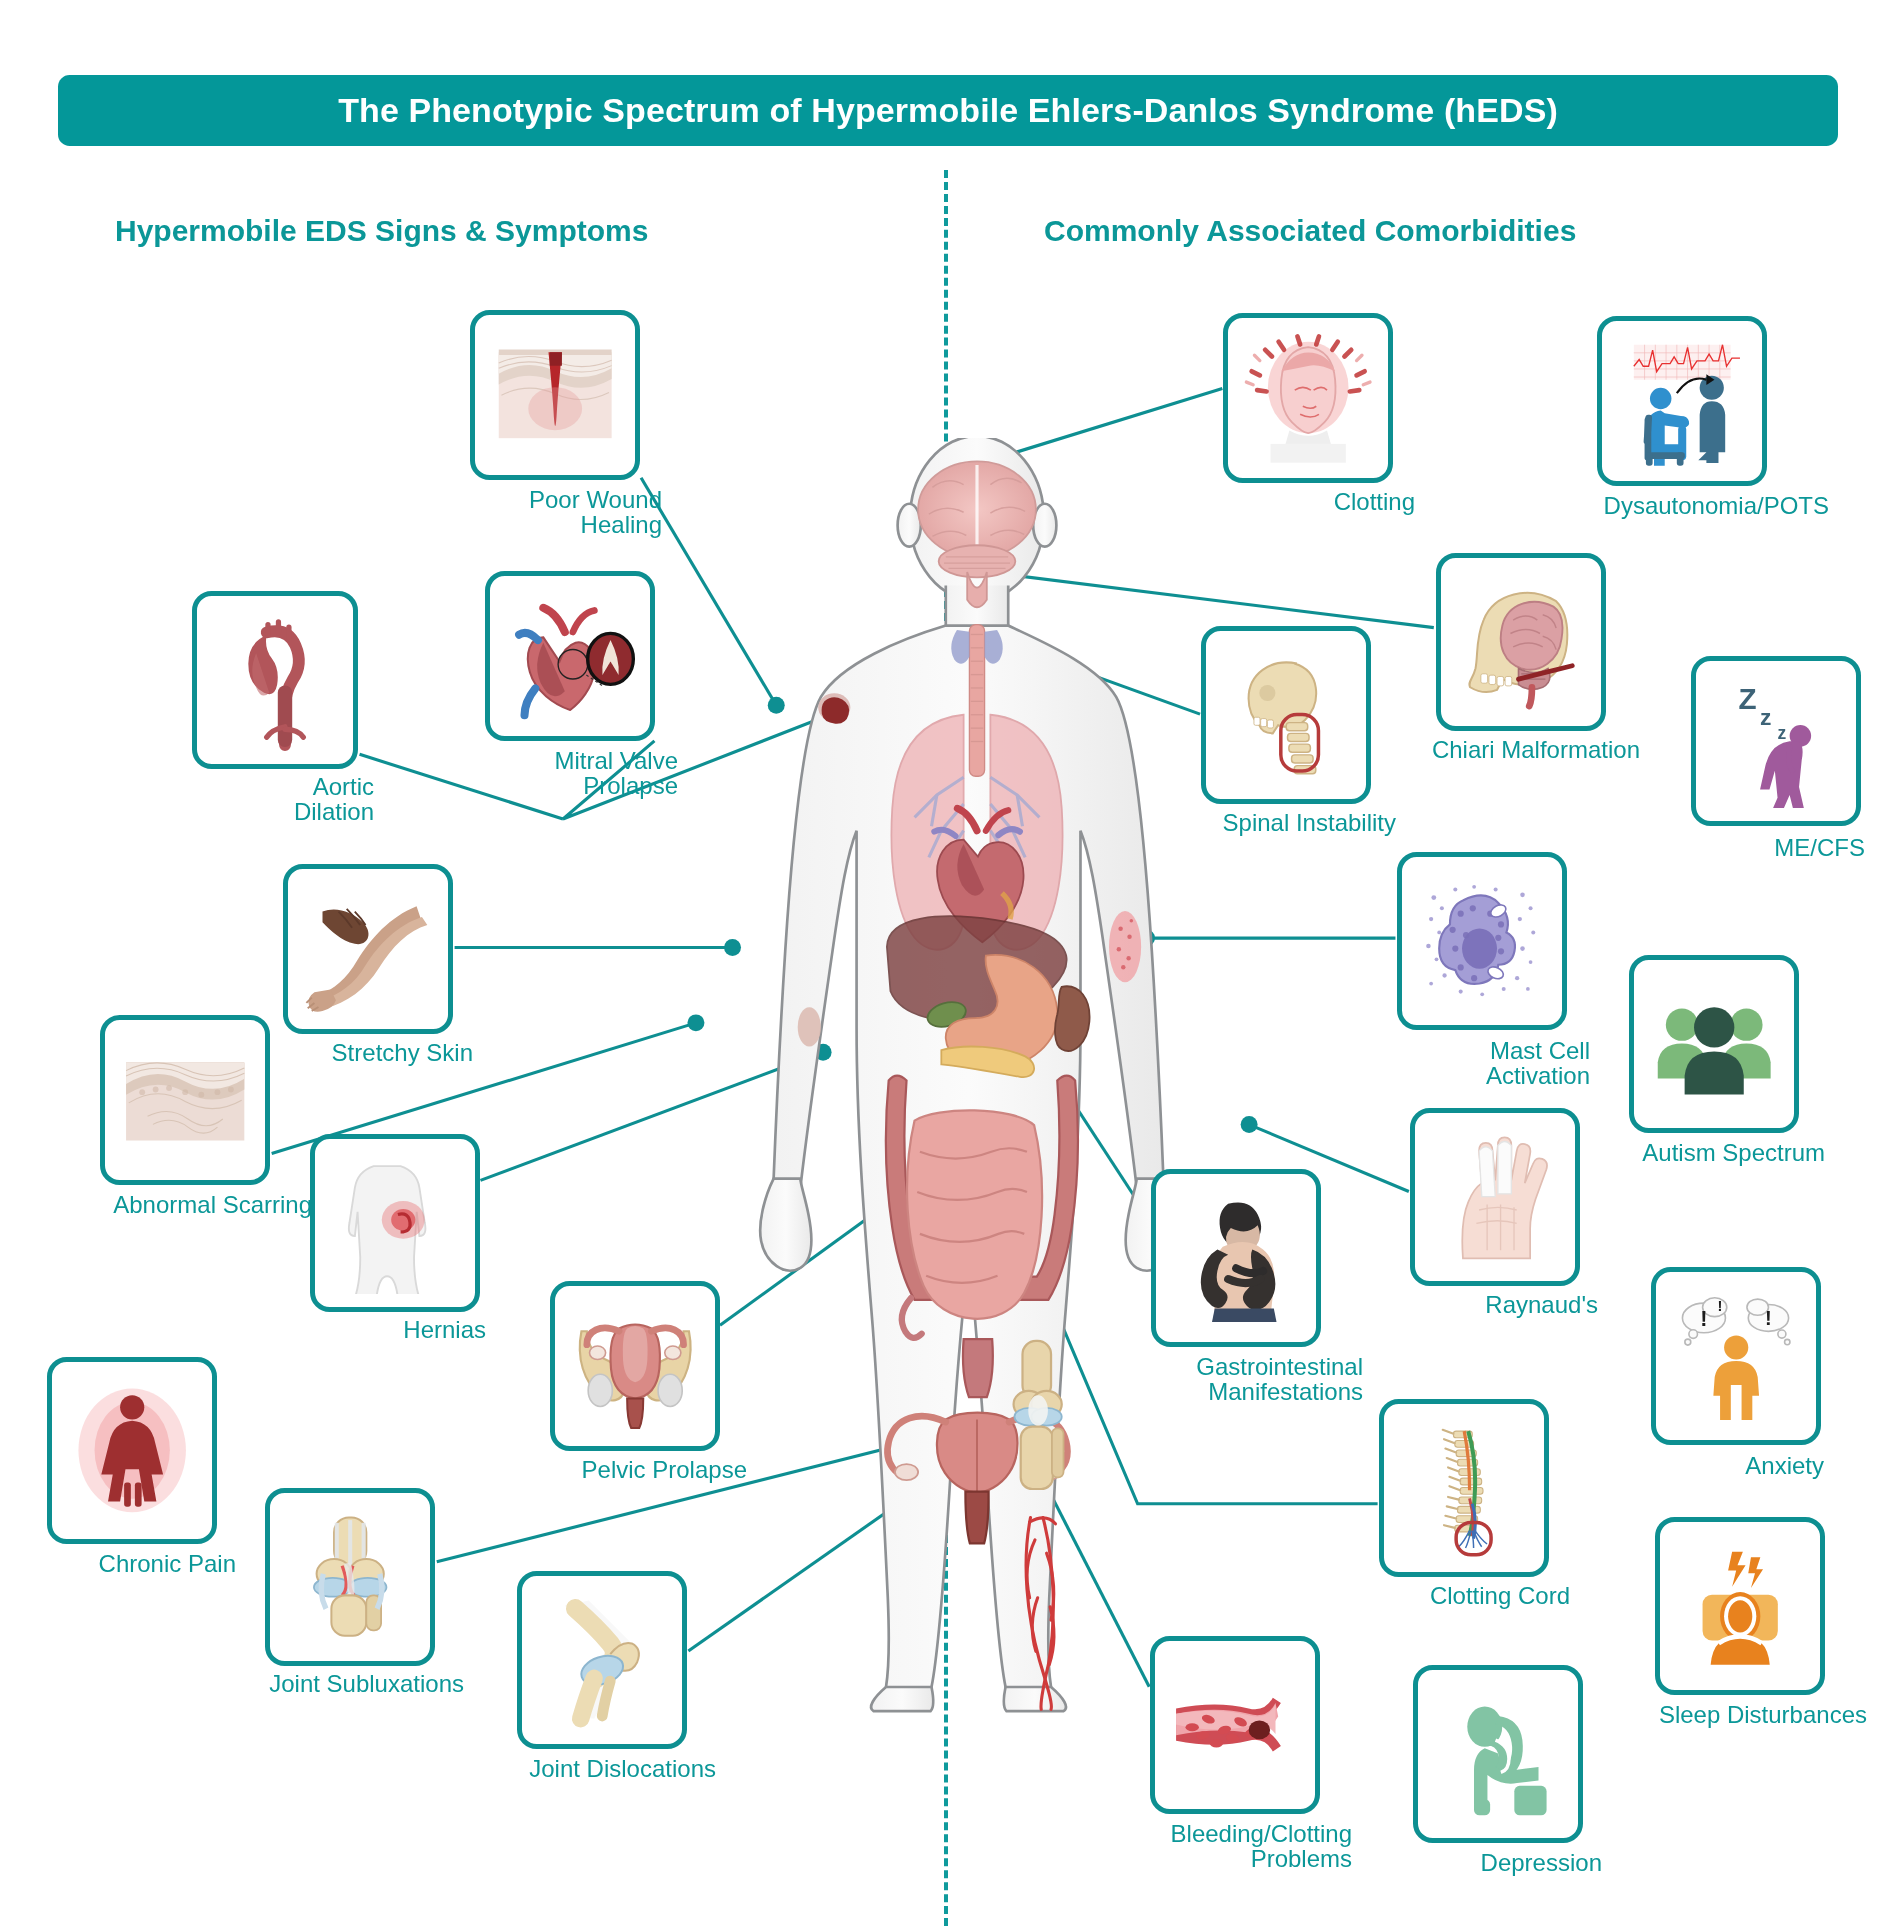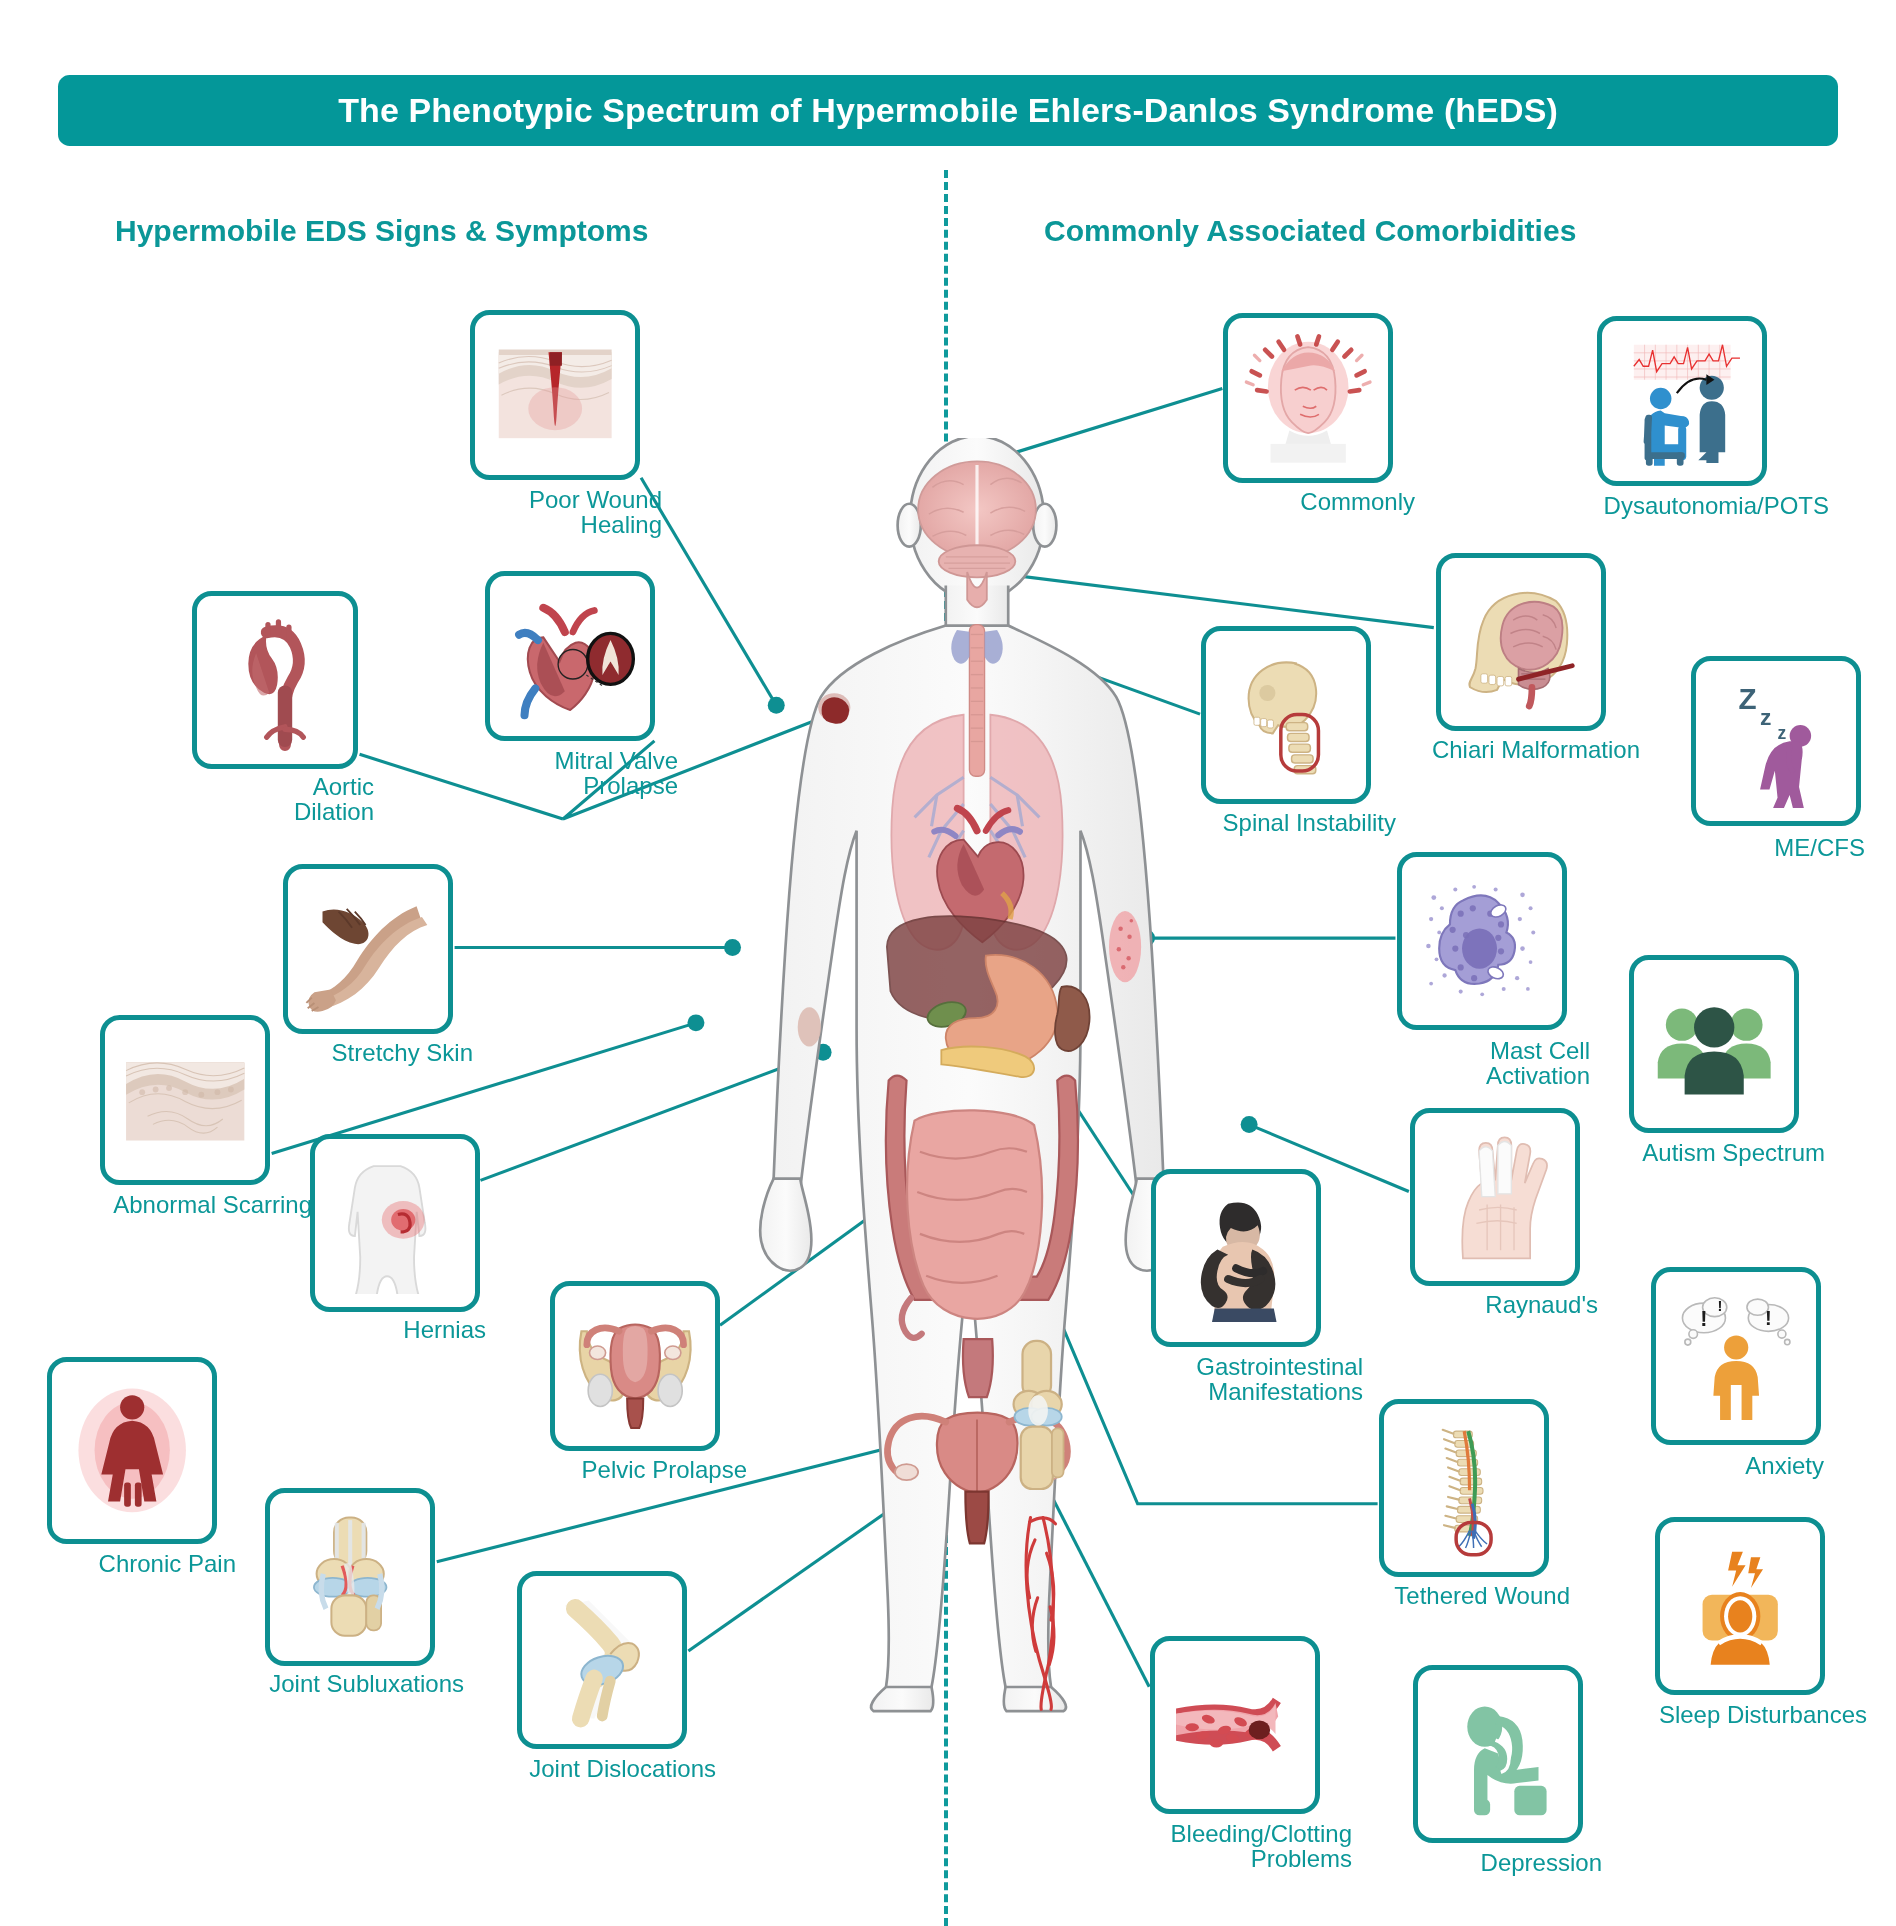--- a/index.html
+++ b/index.html
@@ -522,21 +522,21 @@
             </g>
    <g stroke="#e99a9a" stroke-width="2.5" stroke-linecap="round" fill="none" opacity=".8">
      <path d="M10 18 l4 4"></path>
               <path d="M90 18 l-4 4"></path>
      <path d="M4 38 l5 2"></path>
               <path d="M96 38 l-5 2"></path>
             </g>
           </svg>
         </div>
       </div>
-      <div class="caption" style="left: 1205px; top: 453px; width: 210px;">Commonly</div>
+      <div class="caption" style="left: 1205px; top: 453px; width: 210px;">Clotting</div>
       <div class="card" style="left: 1597px; top: 280px; width: 170px; height: 170px;">
         <div style="width: 84%; height: 84%; display: flex; align-items: center; justify-content: center;">
           <svg class="art" viewBox="0 0 100 100">
    <rect x="14" y="8" width="72" height="26" fill="#fdf0f0"></rect>
    <g stroke="#f2b9b9" stroke-width=".5">
      <path d="M14 14h72M14 20h72M14 26h72M14 32h72"></path>
      <path d="M22 8v26M30 8v26M38 8v26M46 8v26M54 8v26M62 8v26M70 8v26M78 8v26"></path>
             </g>
    <path d="M14 24 l4 -5 3 5 4 0 3 -12 3 16 4 -6 6 0 3 -5 3 5 4 0 3 -12 3 16 4 -6 6 0
             3 -5 3 5 4 0 3 -12 3 16 4 -6 6 0" fill="none" stroke="#e83030" stroke-width="1"></path>
@@ -802,21 +802,21 @@
      <path d="M54 82 q-4 8 -8 12"></path>
               <path d="M55 82 q-2 9 -4 13"></path>
      <path d="M56 82 q1 9 1 13"></path>
               <path d="M57 82 q3 8 6 12"></path>
               <path d="M58 82 q5 7 9 10"></path>
             </g>
    <rect x="44" y="76" width="26" height="24" rx="11" fill="none" stroke="#b63b3b" stroke-width="2.6"></rect>
           </svg>
         </div>
       </div>
-      <div class="caption" style="left: 1356px; top: 1547px; width: 214px;">Tethered Wound</div>
+      <div class="caption" style="left: 1356px; top: 1547px; width: 214px;">Clotting Cord</div>
       <div class="card" style="left: 1655px; top: 1481px; width: 170px; height: 178px;">
         <div style="width: 84%; height: 84%; display: flex; align-items: center; justify-content: center;">
           <svg class="art" viewBox="0 0 100 100">
    <g fill="#e8821e">
      <path d="M44 10 l8 0 -4 10 6 0 -10 16 3 -12 -6 0 Z"></path>
      <path d="M58 14 l7 0 -3 9 5 0 -9 14 3 -11 -5 0 Z"></path>
             </g>
    <rect x="22" y="42" width="56" height="34" rx="7" fill="#f2b65a"></rect>
    <ellipse cx="50" cy="58" rx="15" ry="18" fill="#e8821e"></ellipse>
    <ellipse cx="50" cy="58" rx="12" ry="15" fill="#fff"></ellipse>

